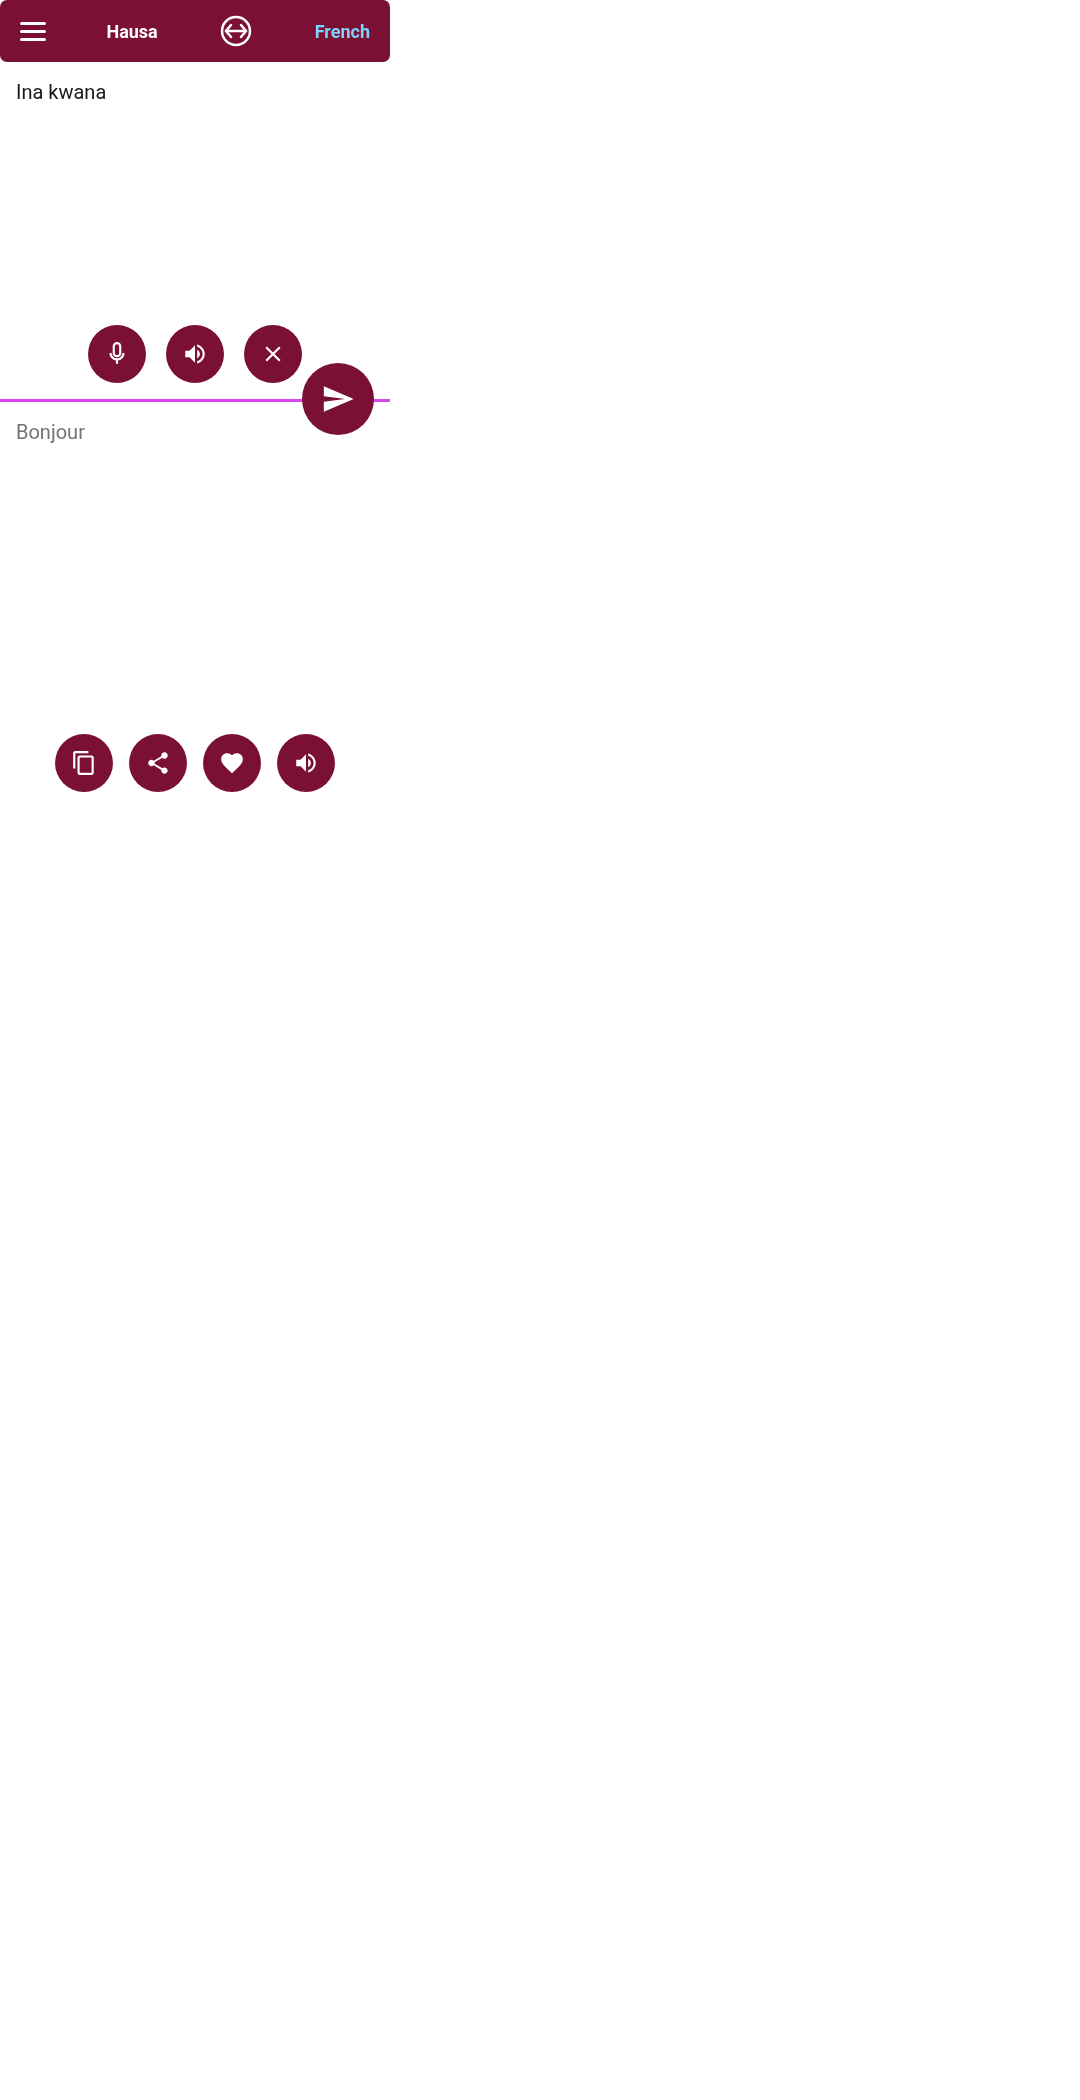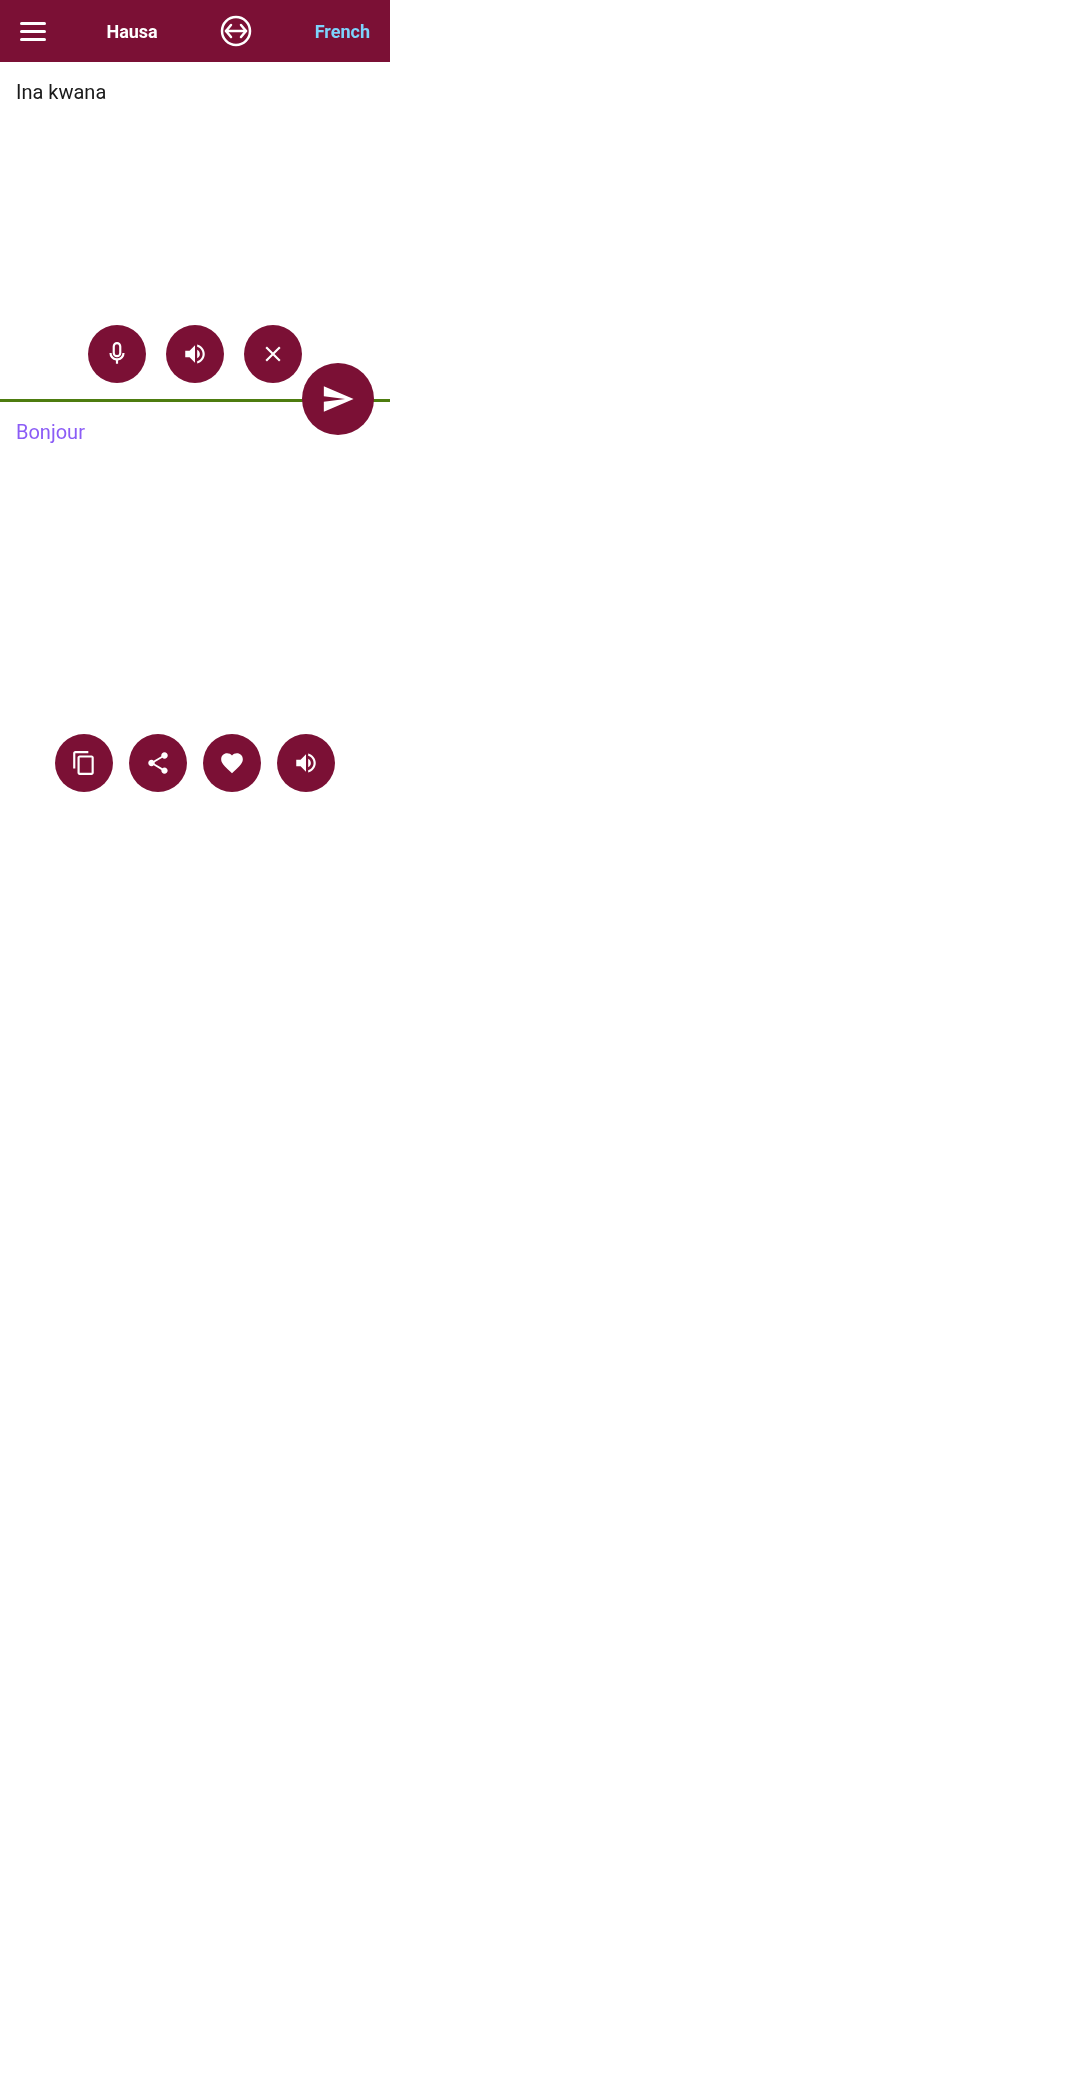--- a/index.html
+++ b/index.html
@@ -25,20 +25,21 @@
     }
 
     
     .header {
       background-color: #7B1035;
       display: flex;
       align-items: center;
       justify-content: space-between;
       padding: 14px 20px;
       height: 62px;
+      border-radius: 7px;
     }
 
     .hamburger-icon {
       display: flex;
       flex-direction: column;
       gap: 5px;
       cursor: pointer;
     }
 
     .hamburger-icon span {
@@ -65,21 +66,21 @@
       font-size: 18px;
       font-weight: 700;
     }
 
     
     .input-section {
       background: #fff;
       position: relative;
       padding: 16px 16px 80px 16px;
       min-height: 340px;
-      border-bottom: 3px solid #4d7c0f;
+      border-bottom: 3px solid #d946ef;
     }
 
     .input-text {
       font-size: 20px;
       color: #1a1a1a;
       font-weight: 400;
       line-height: 1.4;
     }
 
     .input-controls {
@@ -137,21 +138,21 @@
     .output-section {
       background: #fff;
       position: relative;
       padding: 16px 16px 100px 16px;
       min-height: 400px;
       flex: 1;
     }
 
     .output-text {
       font-size: 20px;
-      color: #8b5cf6;
+      color: #737373;
       font-weight: 400;
       line-height: 1.4;
     }
 
     .output-controls {
       position: absolute;
       bottom: 20px;
       left: 50%;
       transform: translateX(-50%);
       display: flex;

